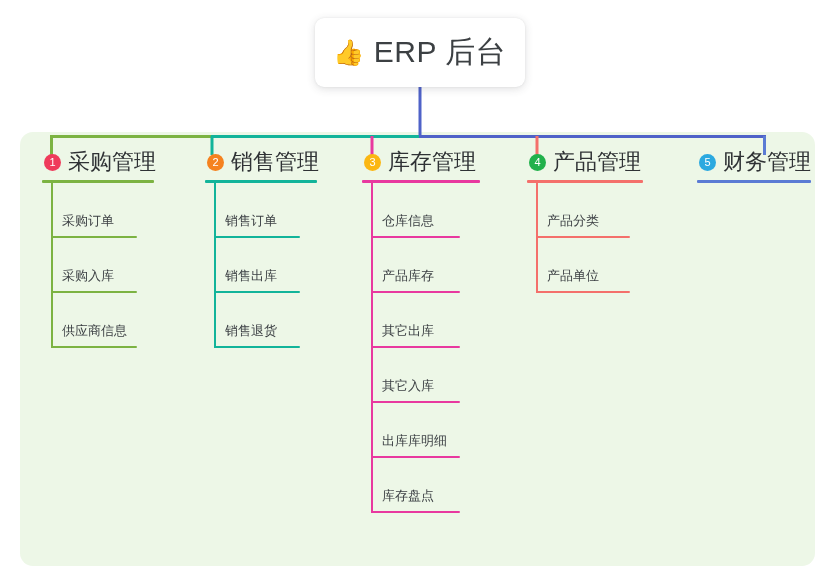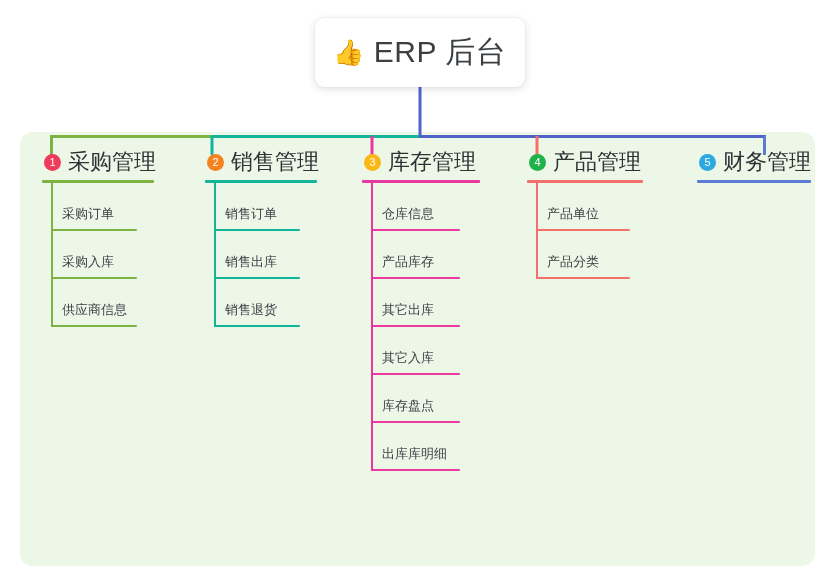--- a/index.html
+++ b/index.html
@@ -107,21 +107,21 @@
     border-radius: 1px;
     margin-top: 5px;
   }
 
   .items {
     position: relative;
     margin-top: 0;
   }
   .item {
     position: relative;
-    height: 48px;
+    height: 55px;
     box-sizing: border-box;
     font-family: Liberation Mono, monospace;
   }
   .item-label {
     position: absolute;
     left: 20px;
     bottom: 8px;
     font-size: 13px;
     color: #3b3f43;
     white-space: nowrap;
@@ -231,45 +231,45 @@
         </div>
         <div class="item">
           <span class="item-label">其它出库</span>
           <div class="item-rule" style="width: 88px; background: rgb(232, 57, 159);"></div>
         </div>
         <div class="item">
           <span class="item-label">其它入库</span>
           <div class="item-rule" style="width: 88px; background: rgb(232, 57, 159);"></div>
         </div>
         <div class="item">
+          <span class="item-label">出库库明细</span>
+          <div class="item-rule" style="width: 88px; background: rgb(232, 57, 159);"></div>
+        </div>
+        <div class="item">
           <span class="item-label">库存盘点</span>
-          <div class="item-rule" style="width: 88px; background: rgb(232, 57, 159);"></div>
-        </div>
-        <div class="item">
-          <span class="item-label">出库库明细</span>
           <div class="item-rule" style="width: 88px; background: rgb(232, 57, 159);"></div>
         </div>
       </div>
     </div>
     <div class="column" style="left: 527px; top: 149px;">
       <div class="col-header">
         <span class="badge" style="background: rgb(33, 177, 75);">4</span>
         <span class="col-title">产品管理</span>
       </div>
       <div class="col-rule" style="width: 116px; background: rgb(244, 112, 107);"></div>
       <div class="items">
         <div class="spine" style="background: rgb(244, 112, 107);"></div>
         <div class="item">
+          <span class="item-label">产品分类</span>
+          <div class="item-rule" style="width: 93px; background: rgb(244, 112, 107);"></div>
+        </div>
+        <div class="item">
           <span class="item-label">产品单位</span>
           <div class="item-rule" style="width: 93px; background: rgb(244, 112, 107);"></div>
         </div>
-        <div class="item">
-          <span class="item-label">产品分类</span>
-          <div class="item-rule" style="width: 93px; background: rgb(244, 112, 107);"></div>
-        </div>
       </div>
     </div>
     <div class="column" style="left: 697px; top: 149px;">
       <div class="col-header">
         <span class="badge" style="background: rgb(43, 169, 224);">5</span>
         <span class="col-title">财务管理</span>
       </div>
       <div class="col-rule" style="width: 114px; background: rgb(91, 123, 212);"></div>
     </div>
   </div>

